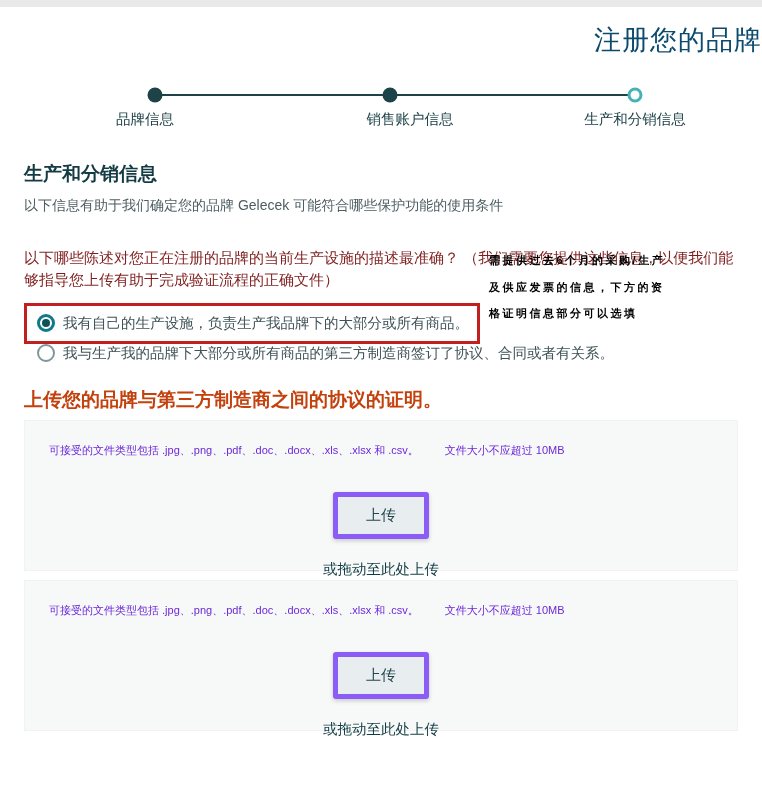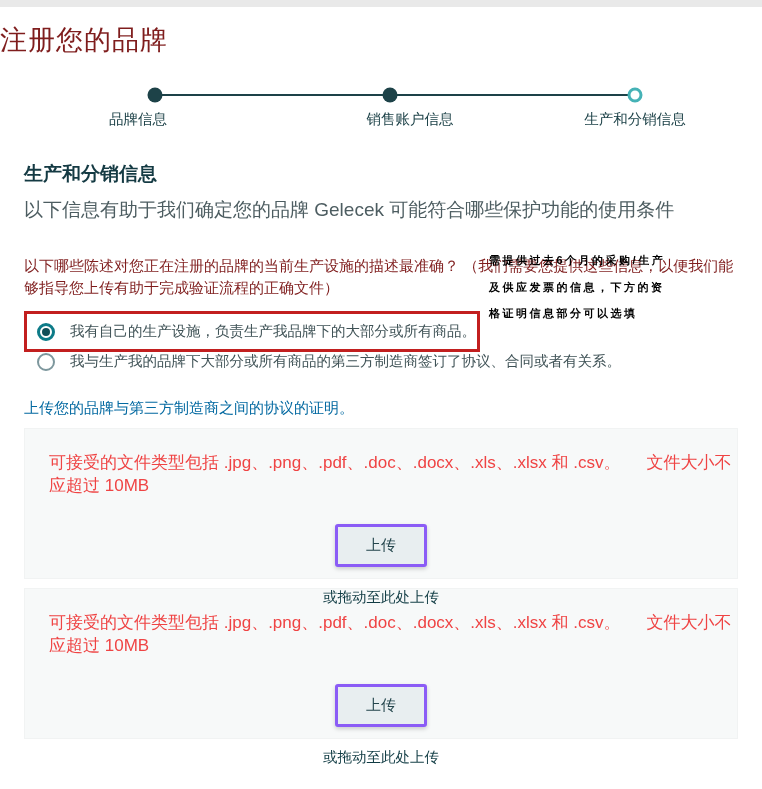--- a/index.html
+++ b/index.html
@@ -4,97 +4,97 @@
 <style>
   * { margin:0; padding:0; box-sizing:border-box; }
   html,body { background:#ffffff; }
   body {
     width:762px; height:789px; overflow:hidden; position:relative;
     font-family:"Liberation Sans","DejaVu Sans",sans-serif;
     color:#4d5d61;
   }
   .top-strip { width:762px; height:7px; background:#e9e9e9; }
   .page-title {
-    margin-top:15px; text-align:left;
-    font-size:27px; font-weight:500; color:#7f1d1d; letter-spacing:1px;
+    margin-top:15px; text-align:right;
+    font-size:27px; font-weight:500; color:#0c4a6e; letter-spacing:1px;
   }
 
   
   .stepper { position:relative; height:60px; margin-top:26px; }
   .stepper .track {
     position:absolute; left:155px; width:480px; top:10px; height:2px; background:#1d4248;
   }
   .step-dot {
     position:absolute; top:11px; width:15px; height:15px; border-radius:50%;
     transform:translate(-50%,-50%);
   }
   .step-dot.done { background:#1d4248; }
   .step-dot.current { background:#ffffff; border:3px solid #45b2b6; }
   .step-label {
     position:absolute; top:26px; transform:translateX(-50%);
     font-size:14.5px; color:#1d4248; white-space:nowrap;
   }
 
   .content { padding:0 24px; }
   h2.section-heading { margin-top:17px; font-size:19px; font-weight:700; color:#143a43; }
-  .intro { margin-top:10px; font-size:19px; color:#4d5d61; }
+  .intro { margin-top:10px; font-size:14px; color:#4d5d61; }
   .question { margin-top:32px; font-size:15px; line-height:22px; width:714px; color:#7f1d1d; }
 
   
   .red-annotation-box {
     margin-top:12px; border:3px solid #c21f1f; width:456px; padding:8px 10px;
   }
-  .radio-row { display:flex; align-items:flex-end; gap:15px;font-family:Liberation Mono, monospace; }
+  .radio-row { display:flex; align-items:flex-start; gap:8px;font-family:Liberation Mono, monospace; }
   .radio-row .label { font-size:14.5px; color:#3f5256; white-space:nowrap; }
   .radio-outer {
     flex:0 0 auto; width:18px; height:18px; border-radius:50%;
     display:flex; align-items:center; justify-content:center; background:#fff;
   }
   .radio-outer.selected { border:3px solid #0d7b88; }
   .radio-outer.selected .radio-dot { width:8px; height:8px; border-radius:50%; background:#114f58; }
   .radio-outer.unselected { border:2px solid #7d979d; }
   .radio-row.second { padding-left:13px; }
 
   
   .annotation-text {
     position:absolute; left:489px; top:247px; width:273px;
     color:#000000; font-weight:700; font-size:11px; line-height:26.5px;
     letter-spacing:2.5px; white-space:nowrap;
   }
 
   .upload-label {
-    margin-top:25px; font-size:15px; font-weight:400; color:#0369a1; line-height:23px; width:716px;
+    margin-top:25px; font-size:19px; font-weight:700; color:#c2410c; line-height:23px; width:716px;
   }
   .dropzone {
     margin-top:9px; width:714px; height:151px; background:#f7f9f9; border:1px solid #f1f3f3;
   }
-  .filetypes-line { padding:22px 0 0 24px; font-size:17px; color:#ef4444; }
+  .filetypes-line { padding:22px 0 0 24px; font-size:11px; color:#6d28d9; }
   .filetypes-line .size-limit { margin-left:26px; }
   .upload-button {
-    display:block; margin:27px auto 0; padding:9px 28px;
+    display:block; margin:34px auto 0; padding:9px 28px;
     background:#e8eef0; color:#23454c; font-size:15px;
-    border:3px solid #8b5cf6; border-radius:3px;
+    border:5px solid #8b5cf6; border-radius:3px;
     box-shadow:0 2px 4px rgba(0,0,0,0.18); cursor:pointer;
     font-family:"Liberation Sans","DejaVu Sans",sans-serif;
   }
   .drag-hint { margin-top:21px; text-align:center; font-size:14.5px; font-weight:400; color:#113c44; }
 </style>
 </head>
 <body>
 
 <div class="top-strip"></div>
 
 <h1 class="page-title">注册您的品牌</h1>
 
 <div class="stepper">
   <div class="track"></div>
   <span class="step-dot done" style="left:155px"></span>
   <span class="step-dot done" style="left:390px"></span>
   <span class="step-dot current" style="left:635px"></span>
-  <span class="step-label" style="left:138px">品牌信息</span>
+  <span class="step-label" style="left:145px">品牌信息</span>
   <span class="step-label" style="left:410px">销售账户信息</span>
   <span class="step-label" style="left:635px">生产和分销信息</span>
 </div>
 
 <div class="content">
 
   <h2 class="section-heading">生产和分销信息</h2>
   <p class="intro">以下信息有助于我们确定您的品牌 Gelecek 可能符合哪些保护功能的使用条件</p>
   <p class="question">以下哪些陈述对您正在注册的品牌的当前生产设施的描述最准确？ （我们需要您提供这些信息，以便我们能够指导您上传有助于完成验证流程的正确文件）</p>
 

